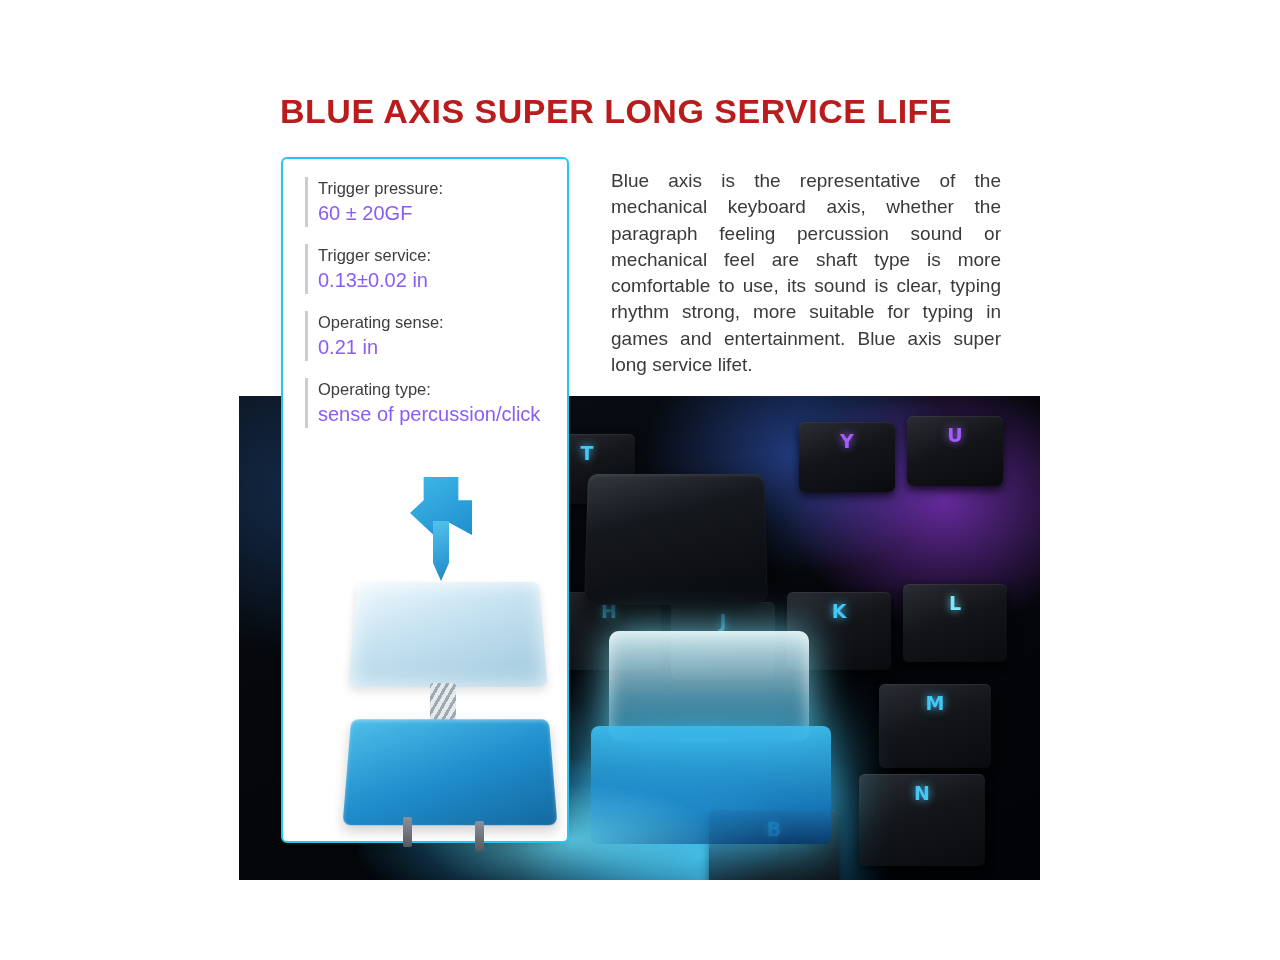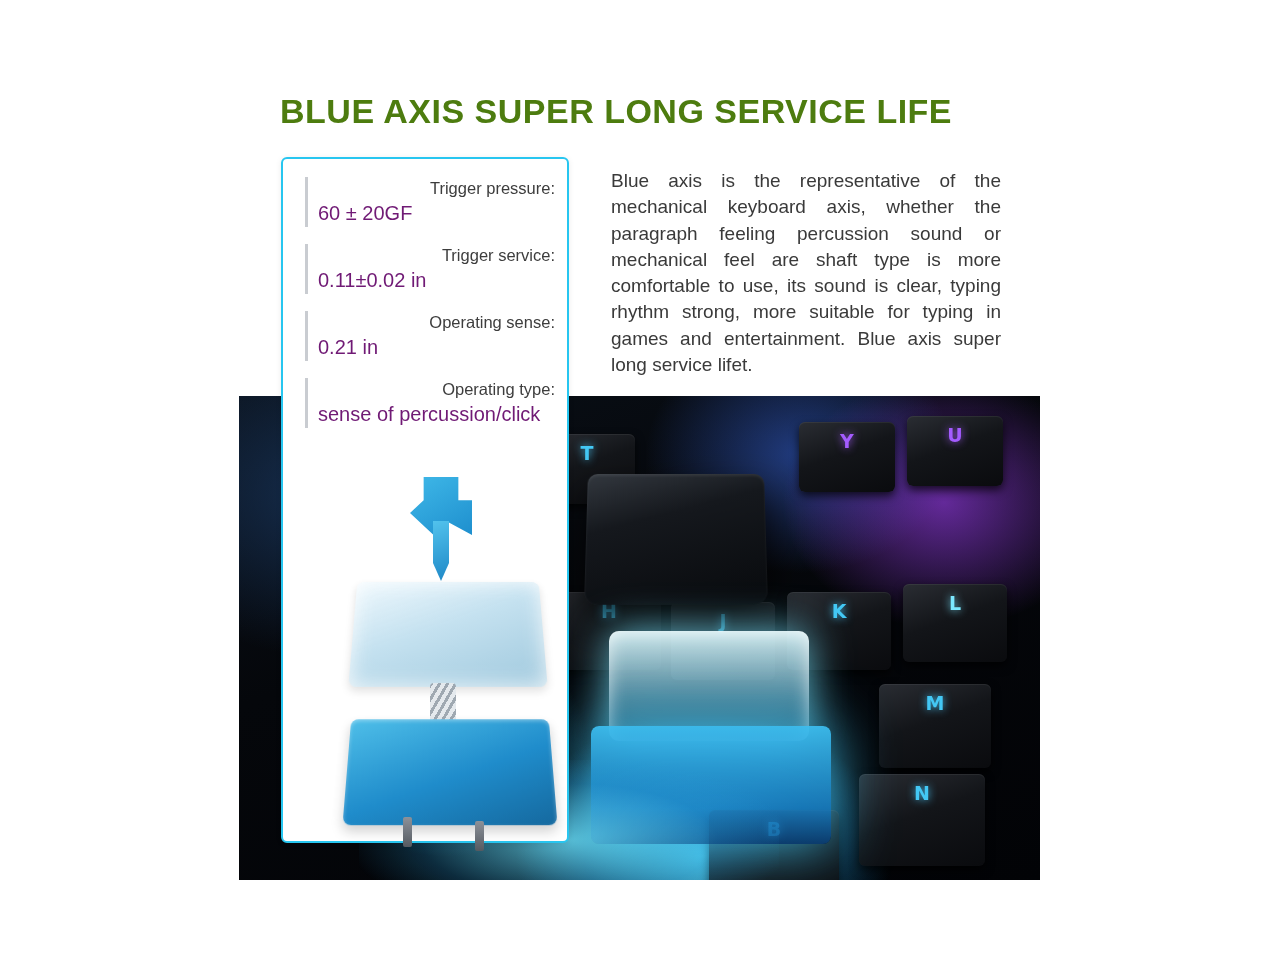--- a/index.html
+++ b/index.html
@@ -25,21 +25,21 @@
   }
 
   
   .title {
     position: absolute;
     left: 280px;
     top: 92px;
     font-size: 34px;
     font-weight: bold;
     letter-spacing: 0.5px;
-    color: #4d7c0f;
+    color: #b91c1c;
     white-space: nowrap;
   }
 
   
   .desc {
     position: absolute;
     left: 611px;
     top: 168px;
     width: 390px;
     font-size: 19px;
@@ -151,25 +151,24 @@
   }
   .spec-item {
     border-left: 3px solid #c9ccd1;
     padding-left: 10px;
     margin-bottom: 17px;
   }
   .spec-label {
     font-size: 16.5px;
     color: #3d3d3d;
     line-height: 22px;
-    text-align: right;
   }
   .spec-value {
     font-size: 20px;
-    color: #701a75;
+    color: #8b5cf6;
     line-height: 28px;
     white-space: nowrap;
   }
 
   
   .switch-art {
     position: absolute;
     left: 20px;
     top: 300px;
     width: 250px;
@@ -276,21 +275,21 @@
   <div class="spec-card">
     <div class="spec-list">
 
       <div class="spec-item">
         <div class="spec-label">Trigger pressure:</div>
         <div class="spec-value">60 ± 20GF</div>
       </div>
 
       <div class="spec-item">
         <div class="spec-label">Trigger service:</div>
-        <div class="spec-value">0.11±0.02 in</div>
+        <div class="spec-value">0.13±0.02 in</div>
       </div>
 
       <div class="spec-item">
         <div class="spec-label">Operating sense:</div>
         <div class="spec-value">0.21 in</div>
       </div>
 
       <div class="spec-item">
         <div class="spec-label">Operating type:</div>
         <div class="spec-value">sense of percussion/click</div>

